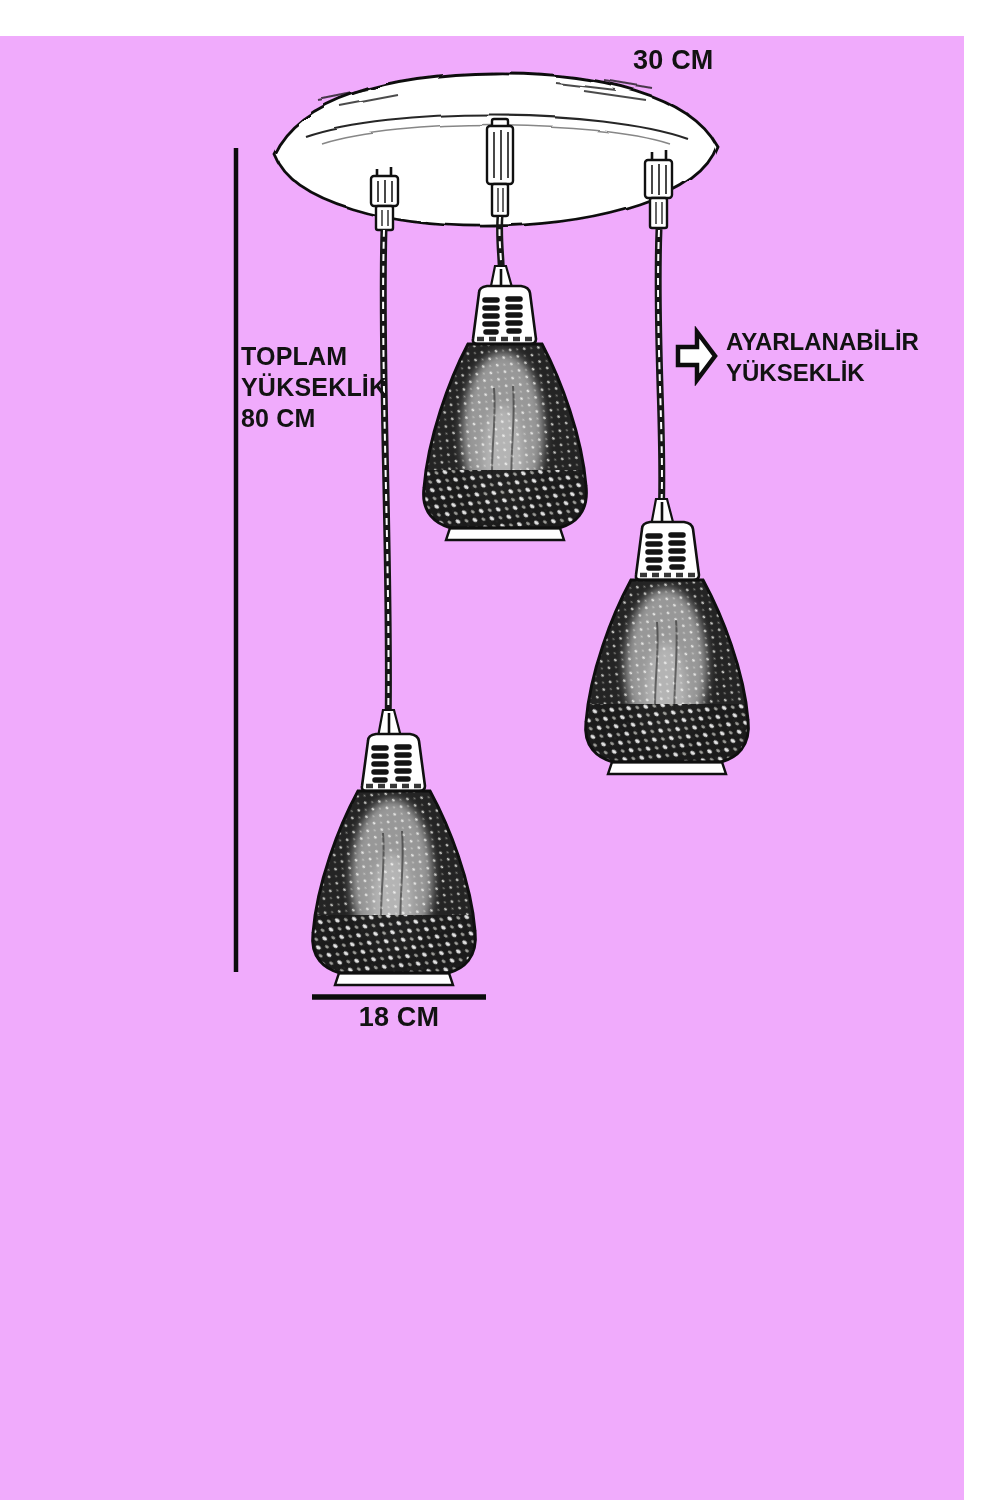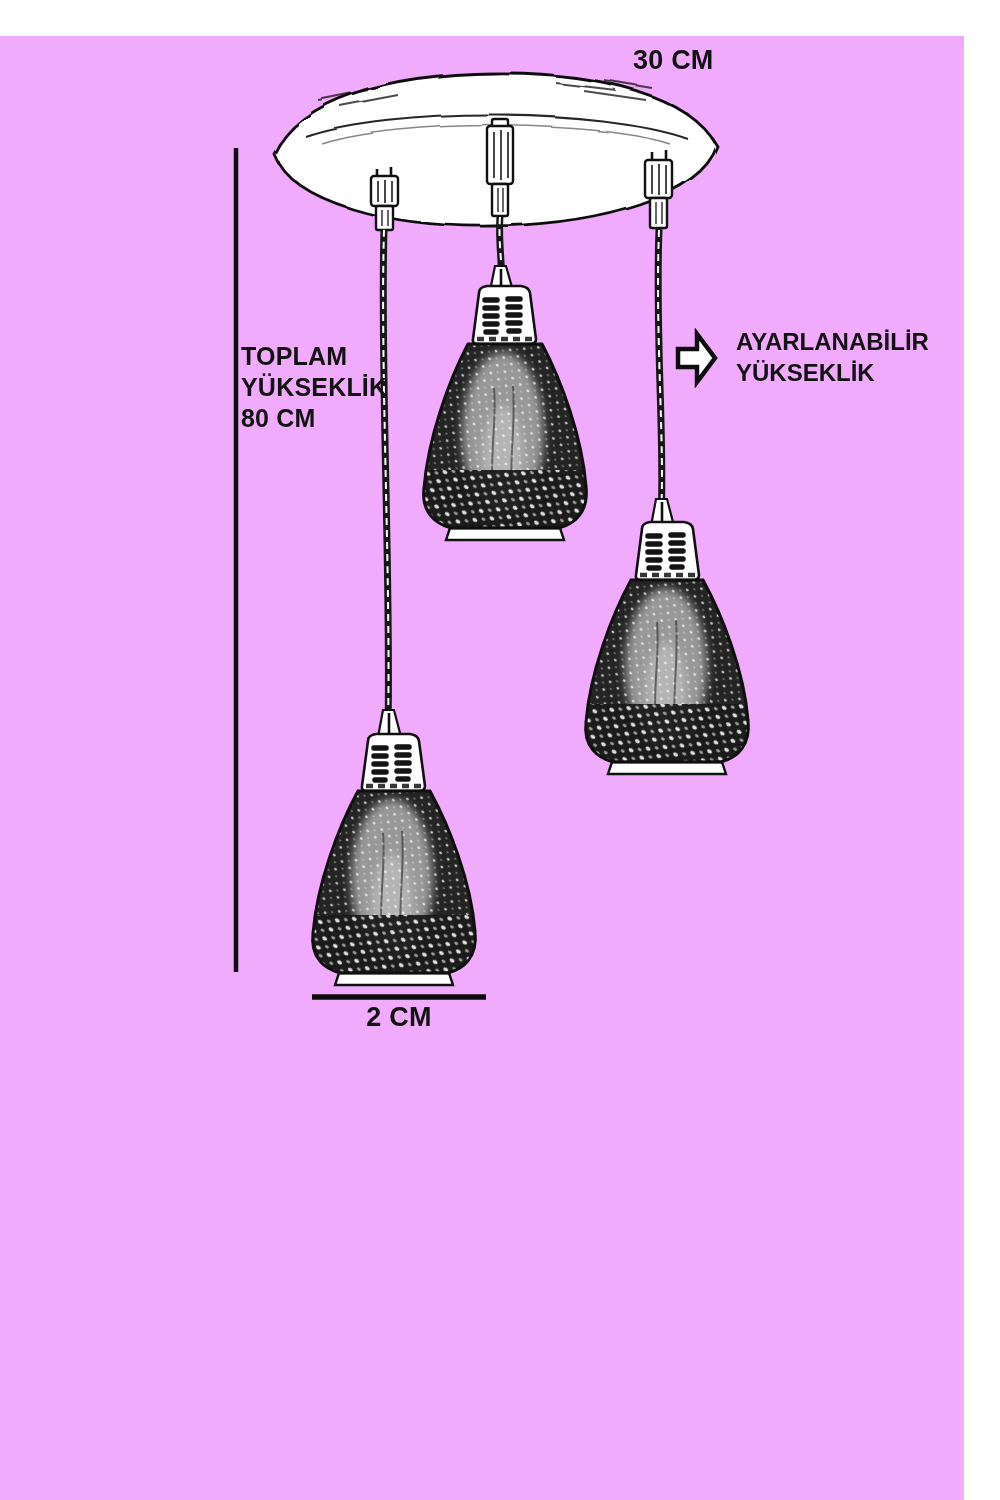--- a/index.html
+++ b/index.html
@@ -8,21 +8,21 @@
     overflow:hidden;font-family:"Liberation Sans", sans-serif;margin-top:36px;
   }
   .canvas svg.scene{position:absolute;left:0;top:0;}
   .label{
     position:absolute;font-weight:700;color:#121212;
     white-space:nowrap;letter-spacing:0.2px;
   }
   .label-30cm{left:633px;top:9px;font-size:27px;}
   .label-total{left:241px;top:305px;font-size:25px;line-height:31px;}
   .label-15cm{left:312px;top:966px;width:174px;text-align:center;font-size:27px;}
-  .adjustable{position:absolute;left:674px;top:288px;display:flex;align-items:flex-end;gap:10px;}
+  .adjustable{position:absolute;left:674px;top:288px;display:flex;align-items:center;}
   .adjustable .arrow-wrap{width:44px;height:60px;flex:0 0 auto;}
   .adjustable .adj-text{margin-left:8px;font-weight:700;color:#121212;font-size:24px;line-height:31px;margin-top:2px;white-space:nowrap;}
 </style>
 </head>
 <body>
 
 <div class="canvas">
 
   <svg class="scene" width="1000" height="1500" viewBox="0 0 1000 1500">
     <defs>
@@ -172,14 +172,14 @@
       <svg width="44" height="60" viewBox="0 0 44 60">
         <path d="M4 21 L23 21 L23 6 L41 30 L23 54 L23 39 L4 39 Z" fill="#ffffff" stroke="#0d0d0d" stroke-width="4.5" stroke-linejoin="miter"></path>
       </svg>
     </span>
     <div class="adj-text">
       <div>AYARLANABİLİR</div>
       <div>YÜKSEKLİK</div>
     </div>
   </div>
 
-  <div class="label label-15cm">2 CM</div>
+  <div class="label label-15cm">18 CM</div>
 </div>
 
 </body></html>

